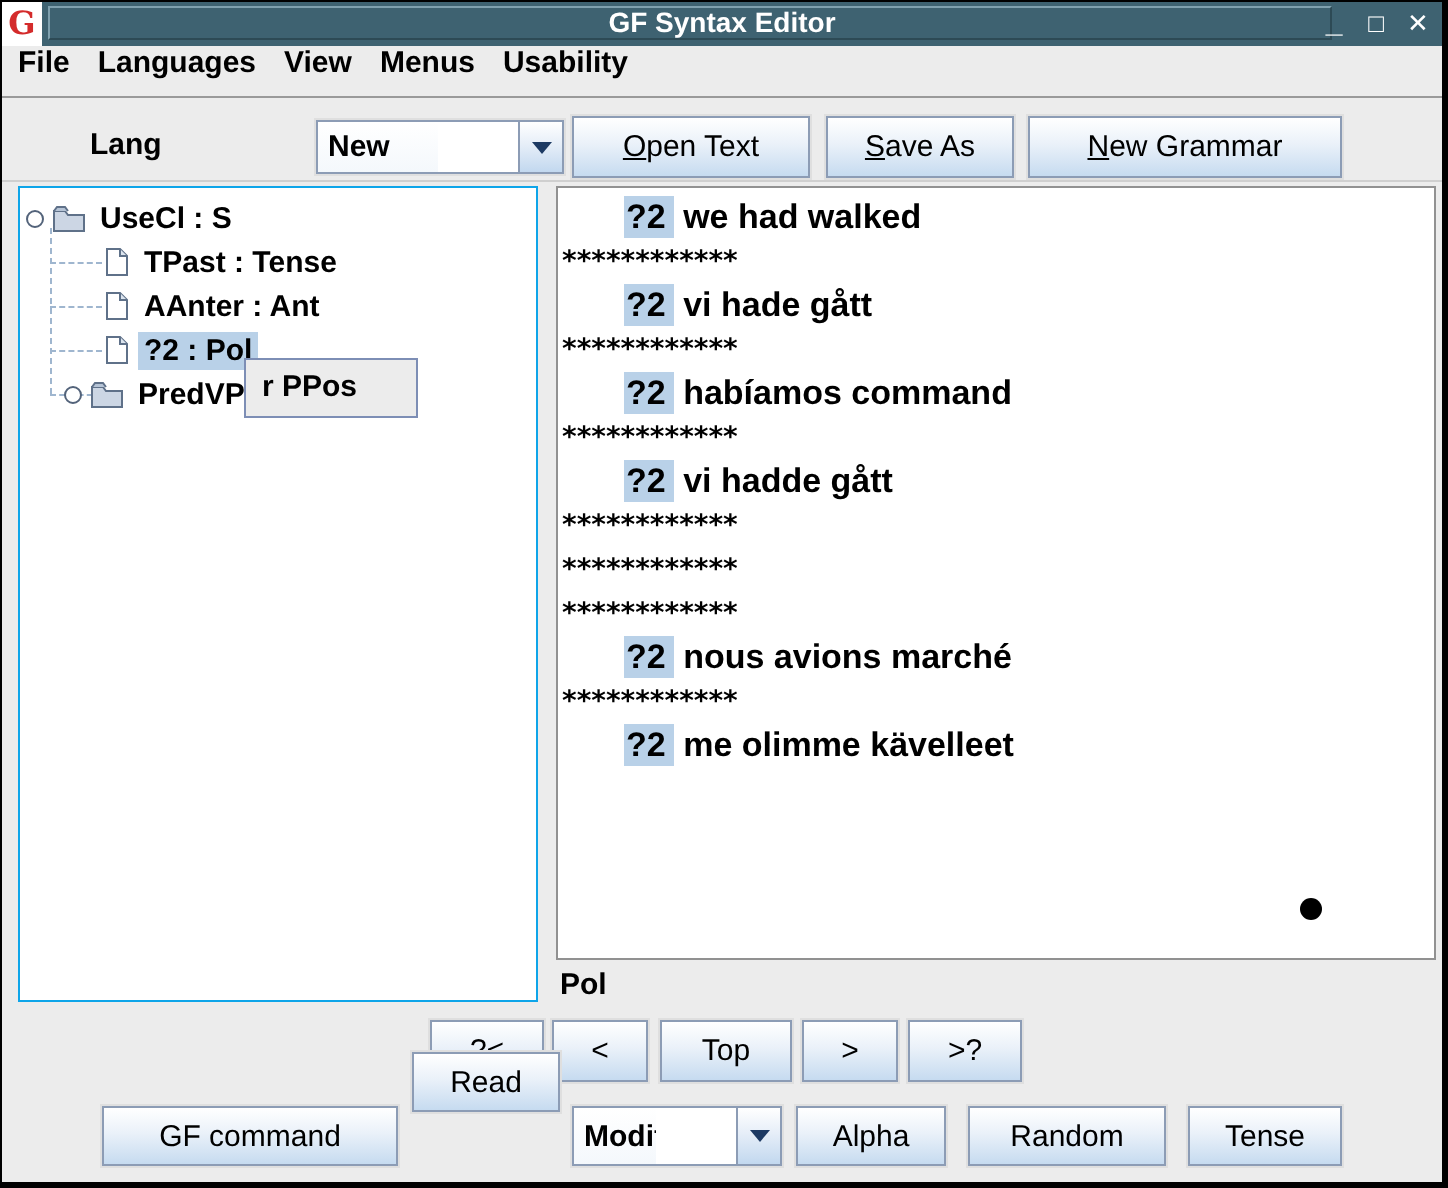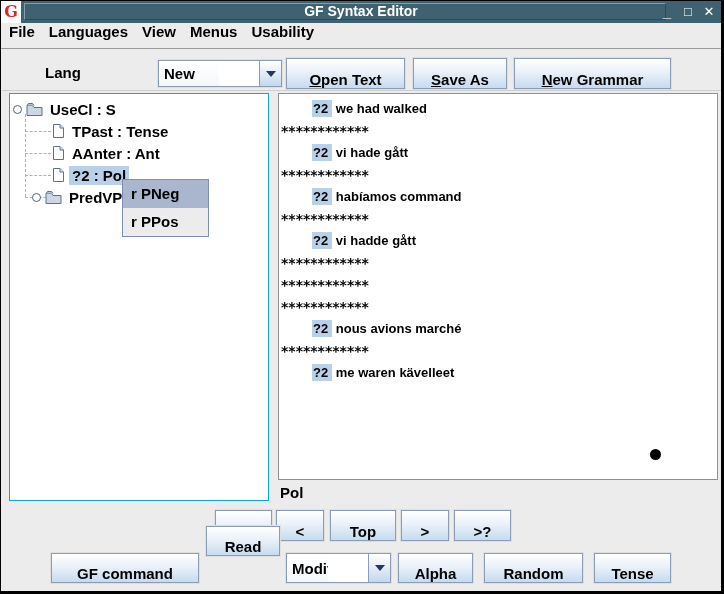--- a/index.html
+++ b/index.html
@@ -27,39 +27,39 @@
   
   .menubar { position:absolute; left:0; top:22px; right:0; height:26px; background:#ececec;
     border-bottom:1px solid #9a9a9a; display:flex; gap:14px;
     padding-left:8px; font-size:15px; }
   .menu-item { cursor:default; }
   
   .toolbar { position:absolute; left:0; top:49px; right:0; height:41px; background:#ececec;
     border-bottom:1px solid #cfcfcf; }
   .lang-label { position:absolute; left:44px; top:63px; font-size:15px; }
   
-  .btn { position:absolute; display:flex; align-items:flex-end; justify-content:center;
+  .btn { position:absolute; display:flex; align-items:center; justify-content:center;
     background:linear-gradient(#ffffff,#eaf1f9 45%,#c6dbf0);
     border:1px solid #8c9cb5; box-shadow:0 0 0 1px #dfdfdf;
-    font-size:15px; font-weight:bold; cursor:default; }
+    font-size:15px; font-weight:normal; cursor:default; }
   .u { text-decoration:underline; }
   .combo { position:absolute; display:flex; border:1px solid #8c9cb5; background:#fff; box-shadow:0 0 0 1px #dfdfdf;gap:40px; }
   .combo .field { flex:1; display:flex; align-items:center; padding-left:5px; font-size:15px;
     background:linear-gradient(#ffffff,#f4f8fc); overflow:hidden; }
   .combo .arrow-btn { width:22px; border-left:1px solid #8c9cb5;
     background:linear-gradient(#ffffff,#e6eef8 45%,#c2d8ef);
     display:flex; align-items:center; justify-content:center; }
   .tri { width:0; height:0; border-left:5px solid transparent; border-right:5px solid transparent;
     border-top:6px solid #1d3a63; }
   
   .tree-panel { position:absolute; left:8px; top:92px; width:260px; height:408px;
     background:#fff; border:1px solid #0ea5e9; }
   .output-panel { position:absolute; left:277px; top:92px; width:440px; height:387px;
     background:#fff; border:1px solid #919191; overflow:hidden; padding-top:4px; }
-  .line { height:22px; line-height:22px; font-size:13px; white-space:pre; }
+  .line { height:22px; line-height:22px; font-size:17px; white-space:pre; }
   .line.sent { padding-left:33px; }
   .line.stars { padding-left:2px; font-family:"DejaVu Sans",sans-serif; font-size:14px; }
   .q { background:#b9d1e8; padding:1px 4px 1px 1px; }
   .dot { position:absolute; left:649px; top:448px; width:11px; height:11px; border-radius:50%; background:#000; }
   .status { position:absolute; left:279px; top:483px; font-size:15px; }
   
   .tree-row { position:absolute; height:22px; display:flex; align-items:center; gap:4px; font-size:15px; }
   .tree-row .label { padding:1px 3px; white-space:pre; }
   .tree-row.selected .label { background:#b9d1e8; }
   .handle { width:9px; height:9px; border:1px solid #53637a; border-radius:50%; background:#fff; }
@@ -164,38 +164,37 @@
       <div class="handle"></div>
       <svg width="17" height="14" viewBox="0 0 17 14">
         <path d="M1 3.5 h5.5 l1.5 2 h8 v8 h-15 z" fill="#ccd6e4" stroke="#5f7189"></path>
         <path d="M1 3.5 l1.5-2 h4 l1.5 2" fill="#b6c4d6" stroke="#5f7189"></path>
       </svg>
       <span class="label">PredVP</span>
     </div>
   </div>
 
   <div class="popup">
-    <div class="popup-item hl">r PNeg</div>
     <div class="popup-item">r PPos</div>
   </div>
 
   <div class="output-panel">
     <div class="line sent"><span class="q">?2</span> <span>we had walked</span></div>
     <div class="line stars">************</div>
     <div class="line sent"><span class="q">?2</span> <span>vi hade gått</span></div>
     <div class="line stars">************</div>
     <div class="line sent"><span class="q">?2</span> <span>habíamos command</span></div>
     <div class="line stars">************</div>
     <div class="line sent"><span class="q">?2</span> <span>vi hadde gått</span></div>
     <div class="line stars">************</div>
     <div class="line stars">************</div>
     <div class="line stars">************</div>
     <div class="line sent"><span class="q">?2</span> <span>nous avions marché</span></div>
     <div class="line stars">************</div>
-    <div class="line sent"><span class="q">?2</span> <span>me waren kävelleet</span></div>
+    <div class="line sent"><span class="q">?2</span> <span>me olimme kävelleet</span></div>
   </div>
   <div class="dot"></div>
 
   <div class="status">Pol</div>
 
   <div class="btn" style="left:214px; top:509px; width:57px; height:31px;">?&lt;</div>
   <div class="btn" style="left:275px; top:509px; width:48px; height:31px;">&lt;</div>
   <div class="btn" style="left:329px; top:509px; width:66px; height:31px;">Top</div>
   <div class="btn" style="left:400px; top:509px; width:48px; height:31px;">&gt;</div>
   <div class="btn" style="left:453px; top:509px; width:57px; height:31px;">&gt;?</div>

